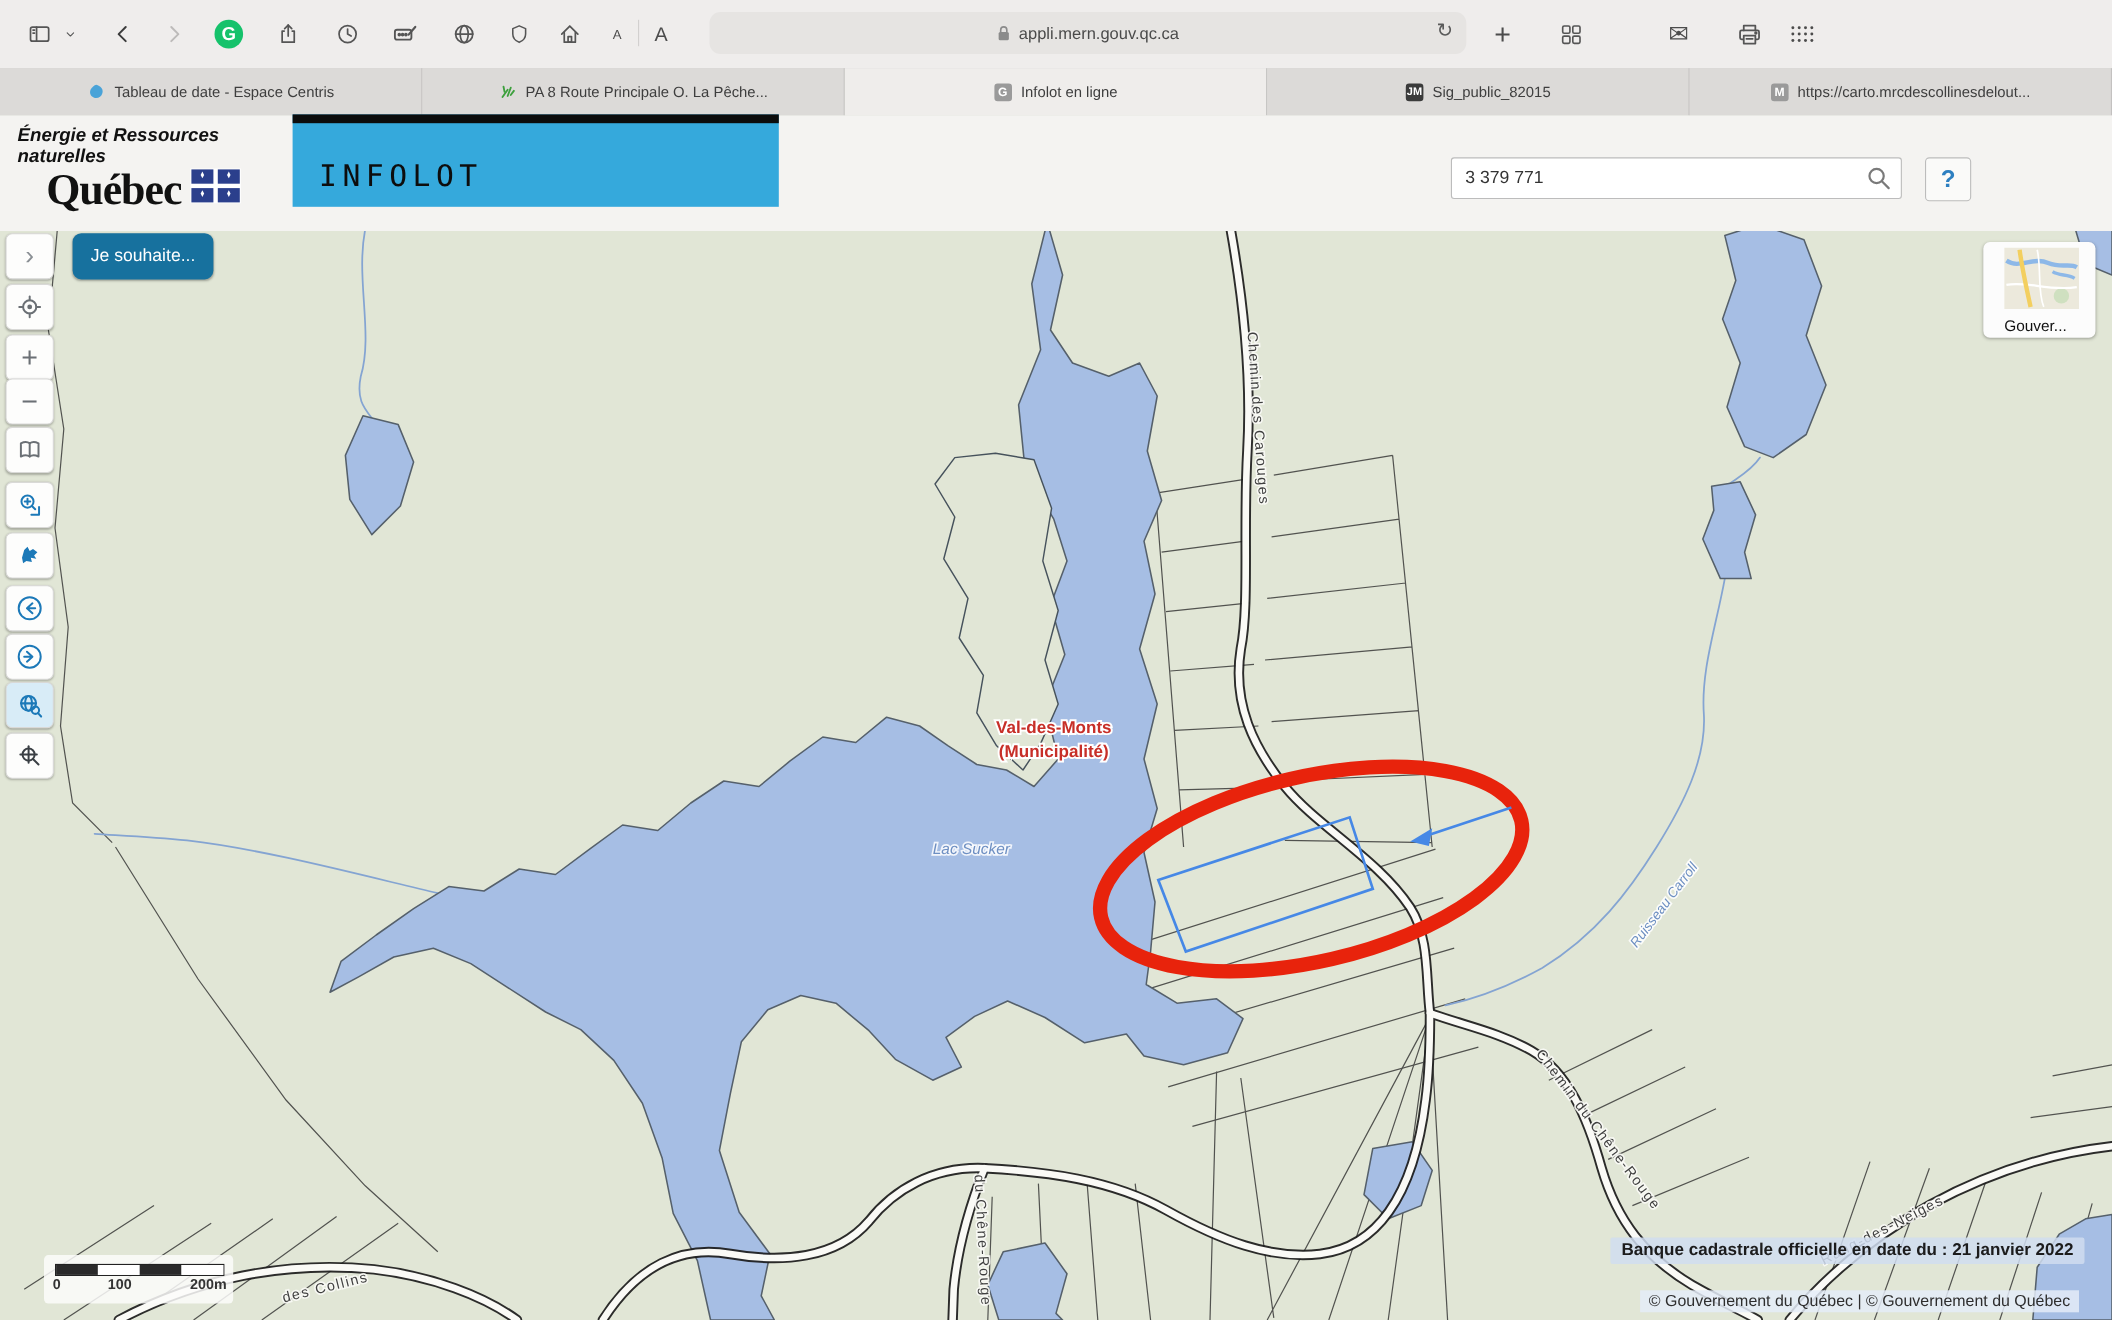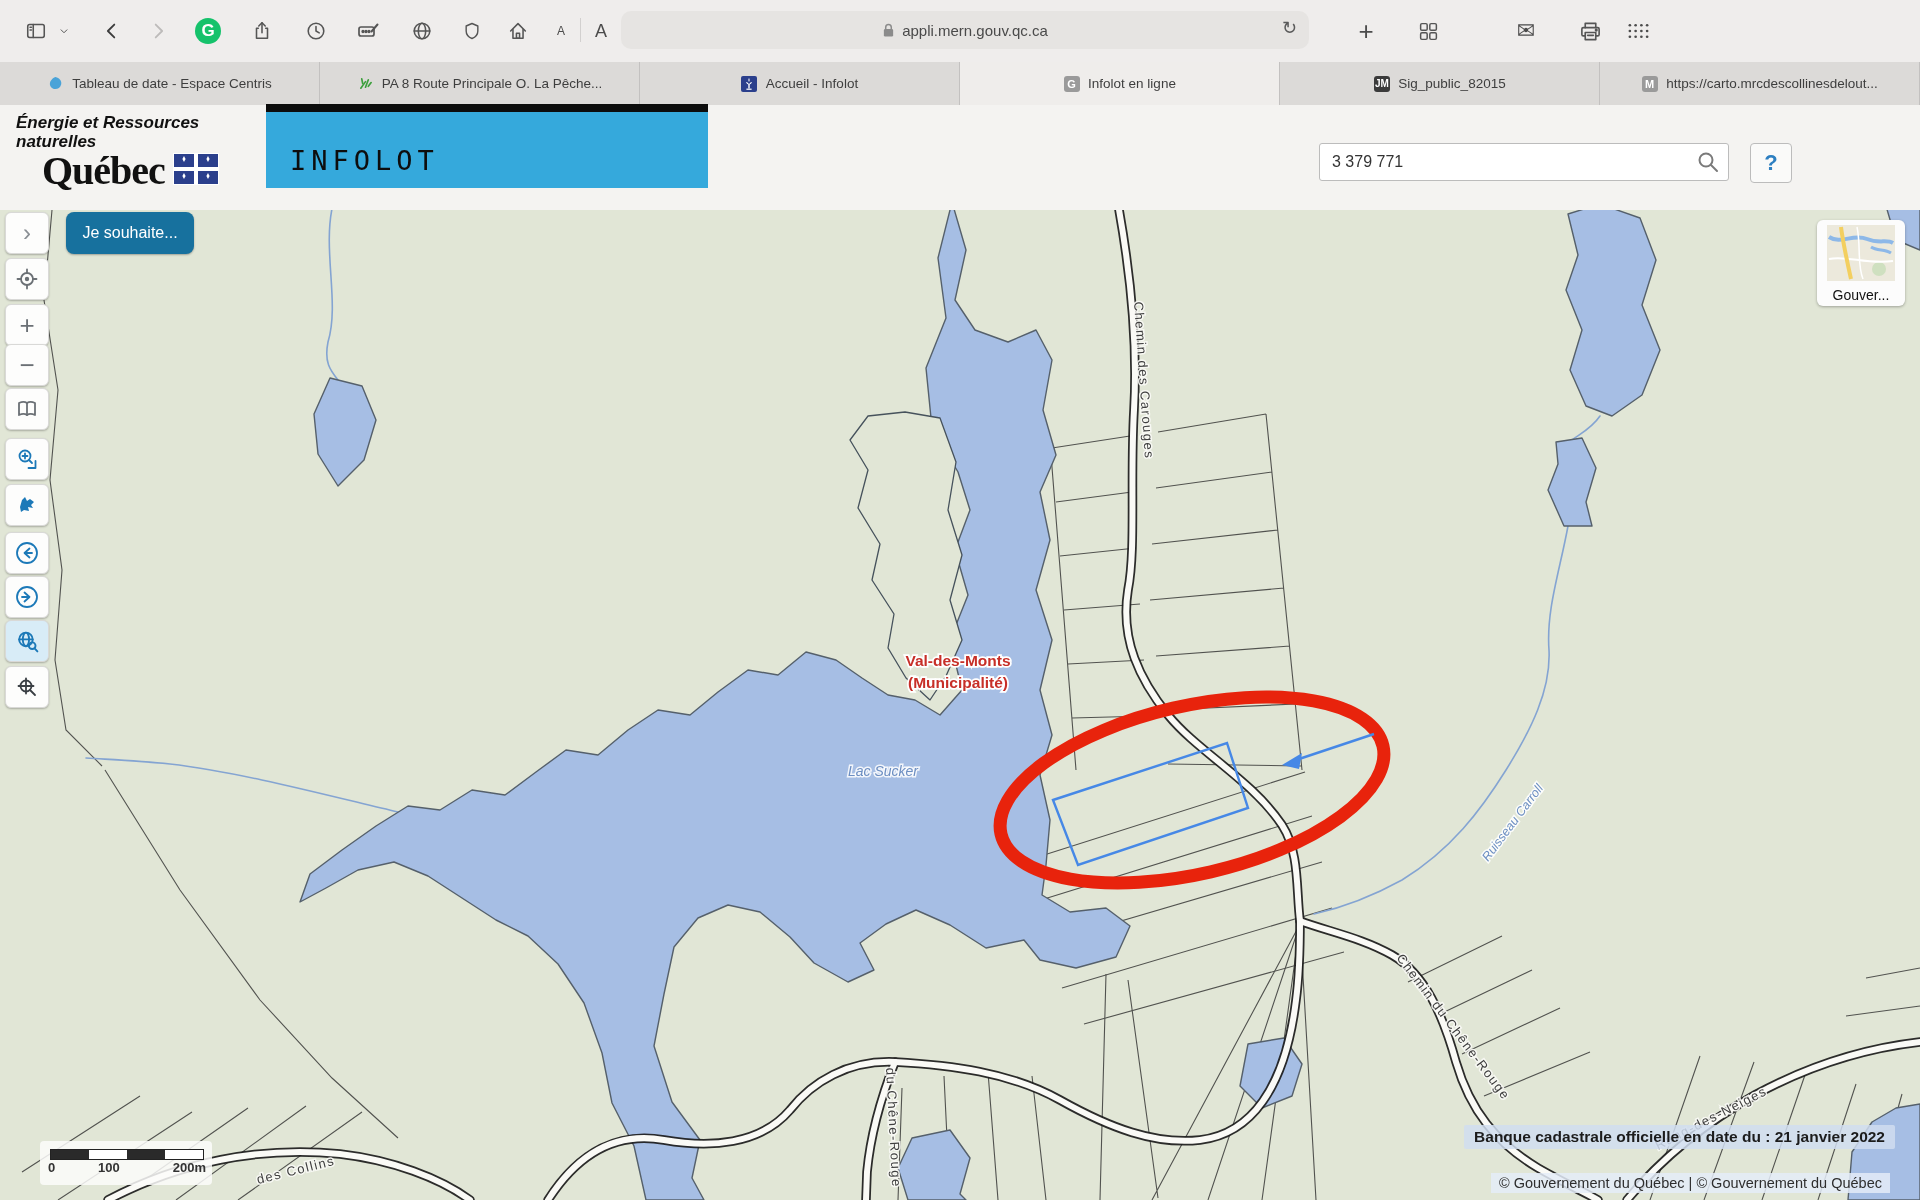--- a/index.html
+++ b/index.html
@@ -2,21 +2,21 @@
 <html><head>
 <meta charset="utf-8">
 <style>
   html,body{margin:0;padding:0;width:1920px;height:1200px;overflow:hidden;
     font-family:"Liberation Sans",sans-serif;background:#e1e6d6;-webkit-font-smoothing:antialiased;}
   
   #toolbar{position:absolute;left:0;top:0;width:1920px;height:62px;background:#efedec;border-bottom:1px solid #cfcdcc;}
   .tbi{position:absolute;top:14px;width:40px;height:34px;display:flex;align-items:center;justify-content:center;color:#4c4c4c;}
   .tbi svg{stroke:#555;fill:none;stroke-width:1.7;stroke-linecap:round;stroke-linejoin:round;}
   .gram{width:26px;height:26px;border-radius:50%;background:#15c26b;color:#fff;font-weight:bold;font-size:17px;display:flex;align-items:center;justify-content:center;}
-  #urlbar{position:absolute;left:621px;top:11px;width:688px;height:38px;background:#e6e4e2;border-radius:10px;display:flex;align-items:center;justify-content:center;color:#4a4a4a;font-size:15px;}
+  #urlbar{position:absolute;left:645px;top:11px;width:688px;height:38px;background:#e6e4e2;border-radius:10px;display:flex;align-items:center;justify-content:center;color:#4a4a4a;font-size:15px;}
   #urlbar .lock{margin-right:7px;display:flex;}
   #refresh{position:absolute;right:12px;top:6px;font-size:18px;color:#5a5a5a;}
   .aSmall{font-size:12px;color:#4c4c4c;} .aBig{font-size:18px;color:#4c4c4c;}
   .vdiv{position:absolute;top:18px;width:1px;height:24px;background:#d2d0cf;}
   
   #tabbar{position:absolute;left:0;top:62px;width:1920px;height:43px;background:#d7d5d4;display:flex;}
   .tab{flex:1;display:flex;align-items:center;justify-content:center;font-size:13.5px;color:#3e3e3e;background:#dcdad8;border-right:1px solid #c3c1c0;white-space:nowrap;overflow:hidden;}
   .tab.active{background:#efedeb;}
   .fav{width:17px;height:17px;margin-right:8px;display:flex;align-items:center;justify-content:center;flex:0 0 auto;}
   .fav-box{width:16px;height:16px;border-radius:3px;color:#fff;font-size:11px;font-weight:bold;display:flex;align-items:center;justify-content:center;}
@@ -37,21 +37,21 @@
   #searchbox .mag{position:absolute;right:8px;top:6px;}
   #helpbtn{position:absolute;right:8px;top:0;width:40px;height:38px;border:1px solid #bcbcbc;border-radius:4px;background:#fafaf9;color:#2d7fc1;font-size:22px;font-weight:bold;display:flex;align-items:center;justify-content:center;}
   
   #maparea{position:absolute;left:0;top:210px;width:1920px;height:990px;}
   #mapsvg{position:absolute;left:0;top:0;}
   .mapbtn{position:absolute;left:5px;width:42px;height:40px;background:#fdfdfc;border:1px solid #d9d9d7;border-radius:6px;box-shadow:0 1px 2px rgba(0,0,0,.25);display:flex;align-items:center;justify-content:center;color:#6b7075;font-size:20px;}
   .mapbtn svg{stroke:#6b7075;fill:none;stroke-width:1.8;stroke-linecap:round;stroke-linejoin:round;}
   .mapbtn.blue{color:#1c79b8;} .mapbtn.blue svg{stroke:#1c79b8;}
   .mapbtn.sel{background:#d8ecf7;}
   #wishbtn{position:absolute;left:66px;top:2px;width:128px;height:42px;background:#17719e;border-radius:8px;color:#fff;font-weight:normal;font-size:16px;display:flex;align-items:center;justify-content:center;box-shadow:0 1px 2px rgba(0,0,0,.3);}
-  #overviewcard{position:absolute;right:15px;top:10px;width:78px;background:#fcfcfc;border-radius:6px;box-shadow:0 1px 3px rgba(0,0,0,.3);padding:5px 5px 3px 5px;text-align:center;}
+  #overviewcard{position:absolute;right:15px;top:10px;width:78px;background:#fcfcfc;border-radius:6px;box-shadow:0 1px 3px rgba(0,0,0,.3);padding:5px 5px 3px 19px;}
   #overviewcard .cap{font-size:14px;color:#111;margin-top:2px;white-space:nowrap;overflow:hidden;}
   #scalebar{position:absolute;left:40px;top:931px;width:172px;height:44px;background:rgba(252,252,250,.85);border-radius:4px;}
   #sbar{position:absolute;left:10px;top:8px;width:152px;height:9px;border:1px solid #222;display:flex;}
   #sbar div{flex:1;} #sbar div:nth-child(1),#sbar div:nth-child(3){background:#2a2a2a;} #sbar div:nth-child(2),#sbar div:nth-child(4){background:#fff;}
   #sblabels{position:absolute;left:6px;top:19px;width:162px;font-size:13px;font-weight:bold;color:#333;}
   #sblabels .z{position:absolute;left:2px;} #sblabels .h{position:absolute;left:52px;} #sblabels .th{position:absolute;right:2px;}
   #notice{position:absolute;right:25px;top:915px;background:rgba(208,221,240,.85);padding:3px 10px;font-size:15.5px;font-weight:bold;color:#1c1c1c;border-radius:2px;white-space:nowrap;}
   #copyright{position:absolute;right:30px;top:963px;background:rgba(228,236,248,.85);padding:2px 8px;font-size:14.5px;color:#2e2e2e;white-space:nowrap;}
   text{font-family:"Liberation Sans",sans-serif;}
   .roadlbl{font-size:13px;letter-spacing:1.5px;fill:#3f3f3f;paint-order:stroke;stroke:rgba(250,250,246,.9);stroke-width:3px;}
@@ -197,35 +197,20 @@
         <svg width="15" height="15" viewBox="0 0 16 16">
           <g stroke="#3da03d" stroke-width="1.8" fill="none" stroke-linecap="round">
             <path d="M3 13 L8 6"></path>
             <path d="M8 12 L11 4"></path>
             <path d="M5 8 L4 3"></path>
             <path d="M11 11 L14 7"></path>
           </g>
         </svg>
       </span>
     <span class="tab-label">PA 8 Route Principale O. La Pêche...</span>
-  </div>
-  <div class="tab">
-    <span class="fav">
-        <svg width="16" height="16" viewBox="0 0 16 16">
-          <rect width="16" height="16" rx="2" fill="#2b3f8c"></rect>
-          <g fill="#fff">
-            <path d="M8 2 C8.8 3.5 8.8 4.5 8 6 C7.2 4.5 7.2 3.5 8 2 Z"></path>
-            <path d="M5 6 C6.5 6.2 7.4 7 8 8.4 C6.5 8.4 5.4 7.6 5 6 Z"></path>
-            <path d="M11 6 C10.6 7.6 9.5 8.4 8 8.4 C8.6 7 9.5 6.2 11 6 Z"></path>
-            <rect x="7.3" y="8" width="1.4" height="4.5"></rect>
-            <rect x="5.4" y="12.6" width="5.2" height="1.2"></rect>
-          </g>
-        </svg>
-      </span>
-    <span class="tab-label">Accueil - Infolot</span>
   </div>
   <div class="tab active">
     <span class="fav">
         <span class="fav-box" style="background:#9a9a9a">G</span>
       </span>
     <span class="tab-label">Infolot en ligne</span>
   </div>
   <div class="tab">
     <span class="fav">
         <span class="fav-box" style="background:#3b3b3b;font-size:10px">JM</span>

